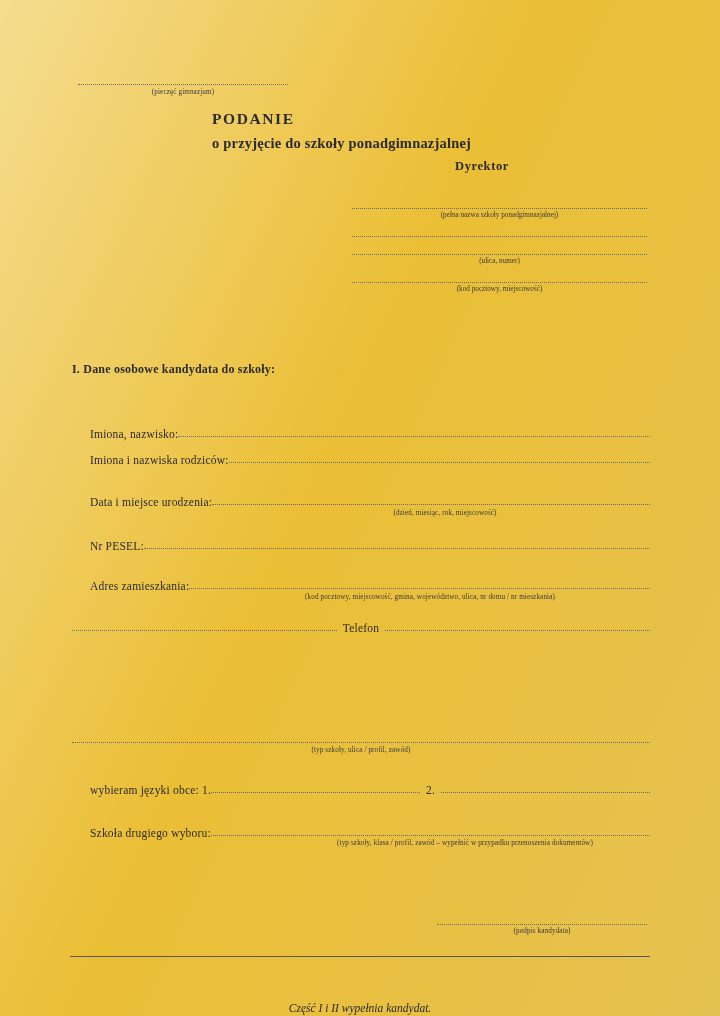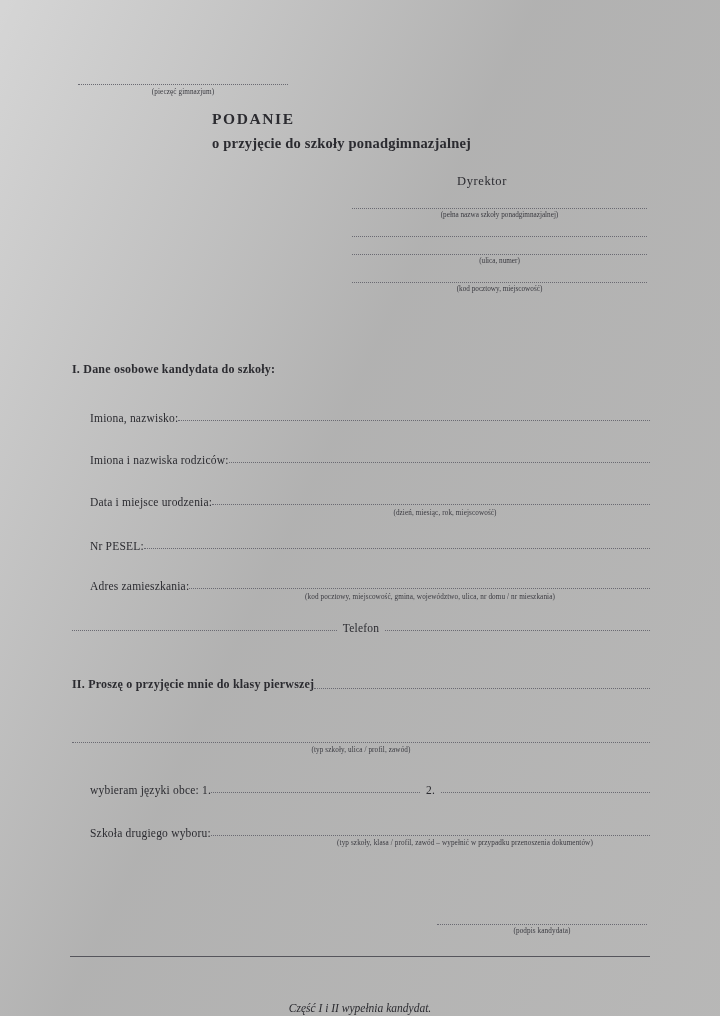--- a/index.html
+++ b/index.html
@@ -10,21 +10,21 @@
   body {
     width: 720px;
     height: 1016px;
     overflow: hidden;
     font-family: "Liberation Serif", serif;
   }
   .page {
     position: relative;
     width: 720px;
     height: 1016px;
-    background: #a3a3a3;
+    background: #eab308;
     box-sizing: border-box;
   }
   
   .page::before {
     content: "";
     position: absolute;
     inset: 0;
     background:
       linear-gradient(115deg, rgba(255,255,255,0.55) 0%, rgba(236,235,233,0.2) 45%, rgba(222,221,219,0.35) 100%);
     pointer-events: none;
@@ -83,25 +83,25 @@
   }
   .title .t2 {
     font-size: 14.5px;
     font-weight: bold;
     margin-top: 7px;
     letter-spacing: 0.2px;
   }
   .dyrektor {
     position: absolute;
     left: 300px;
-    top: 112px;
+    top: 97px;
     width: 240px;
     text-align: center;
     font-size: 12.5px;
-    font-weight: normal;
+    font-weight: bold;
     letter-spacing: 0.6px;
   }
   .addr {
     position: absolute;
     left: 290px;
     top: 146px;
     width: 295px;
   }
   .addr .d { border-bottom: 1px dotted #6a6a72; height: 0; }
   .addr .cap { font-size: 7.2px; text-align: center; margin-top: 2px; color: #3a3a40; }
@@ -111,21 +111,21 @@
   .sec1-head {
     position: absolute;
     left: 10px;
     top: 300px;
     font-size: 12px;
     font-weight: bold;
     letter-spacing: 0.2px;
   }
   .f { position: absolute; left: 28px; width: 560px; }
   .f .caption { margin-top: 1px; }
-  .f1 { top: 350px; }
+  .f1 { top: 366px; }
   .f2 { top: 392px; }
   .f3 { top: 434px; }
   .f4 { top: 478px; }
   .f5 { top: 518px; }
   .f6 { top: 560px; left: 10px; width: 578px; }
 
   .f3 .caption { padding-left: 150px; }
   .f5 .caption { padding-left: 120px; }
 
   
@@ -241,26 +241,20 @@
     </div>
 
     <div class="f f6">
       <div class="row">
         <span class="dotted"></span>
         <span class="lbl" style="padding:0 6px;">Telefon</span>
         <span class="dotted"></span>
       </div>
     </div>
 
-    <div class="sec2-head">
-      <div class="row">
-        <span class="lbl">II. Proszę o przyjęcie mnie do klasy pierwszej</span>
-        <span class="dotted"></span>
-      </div>
-    </div>
 
     <div class="g1">
       <div class="dotted" style="width:100%;"></div>
       <div class="caption">(typ szkoły, ulica / profil, zawód)</div>
     </div>
 
     <div class="g2">
       <div class="row">
         <span class="lbl">wybieram języki obce: 1.</span>
         <span class="dotted"></span>

